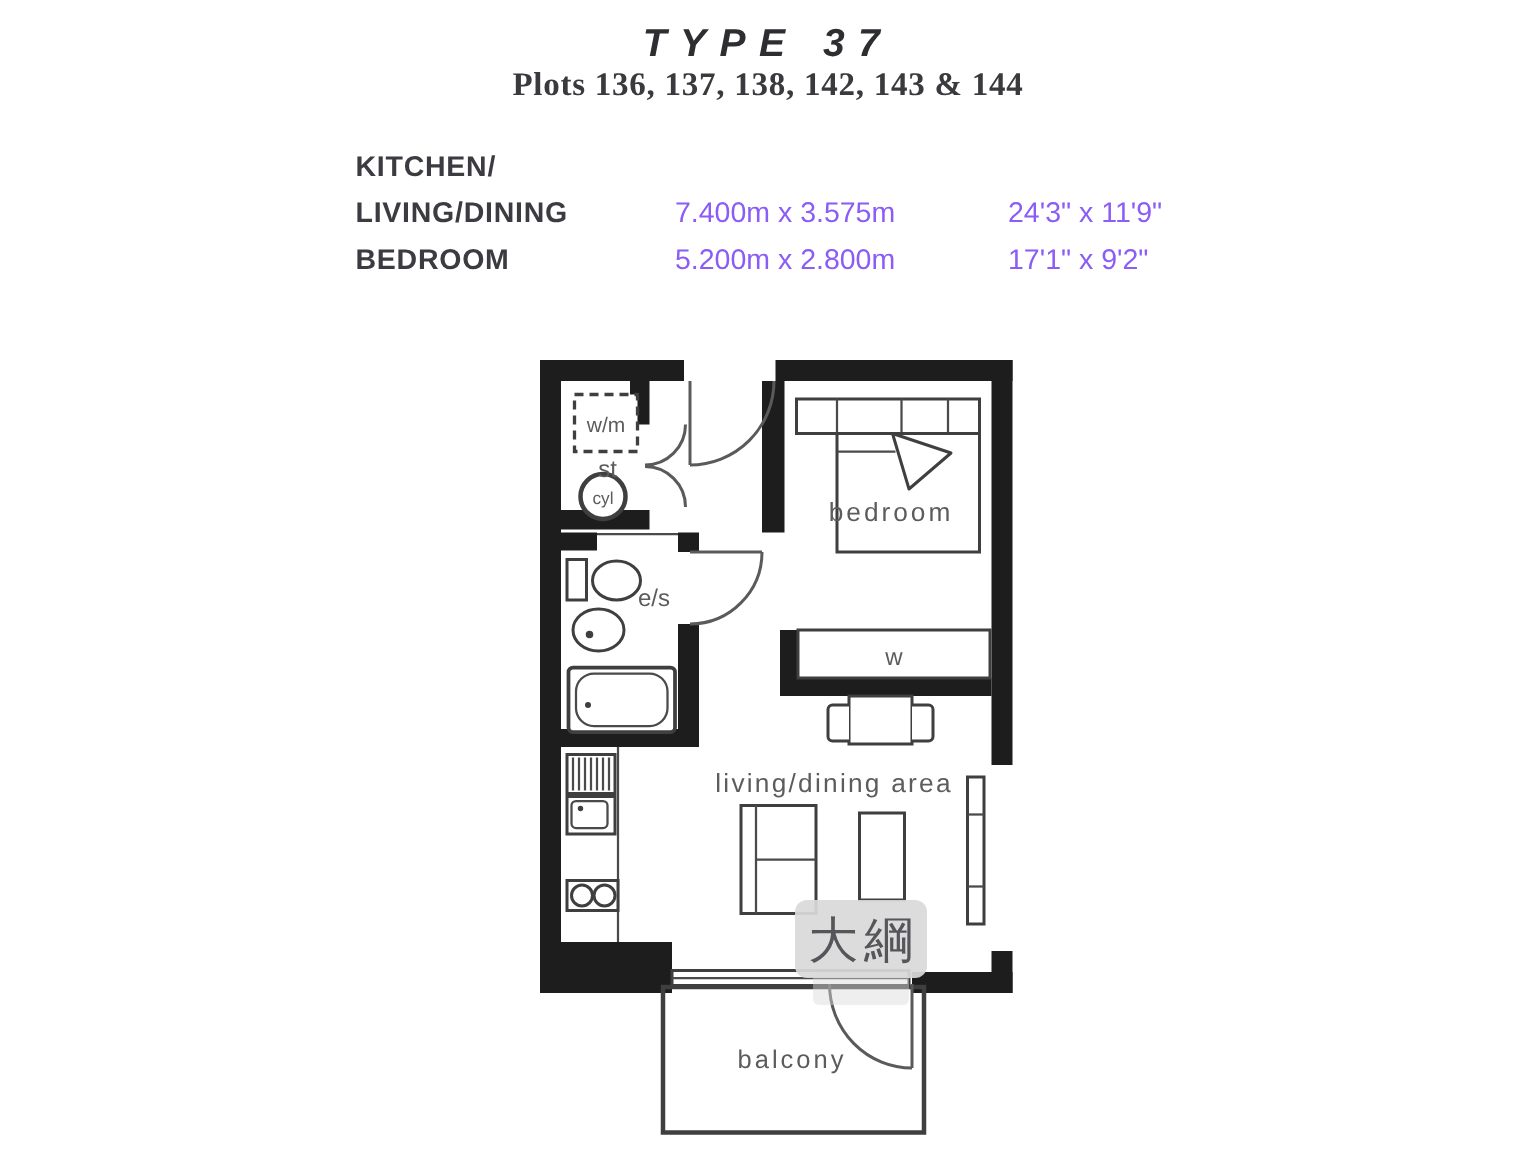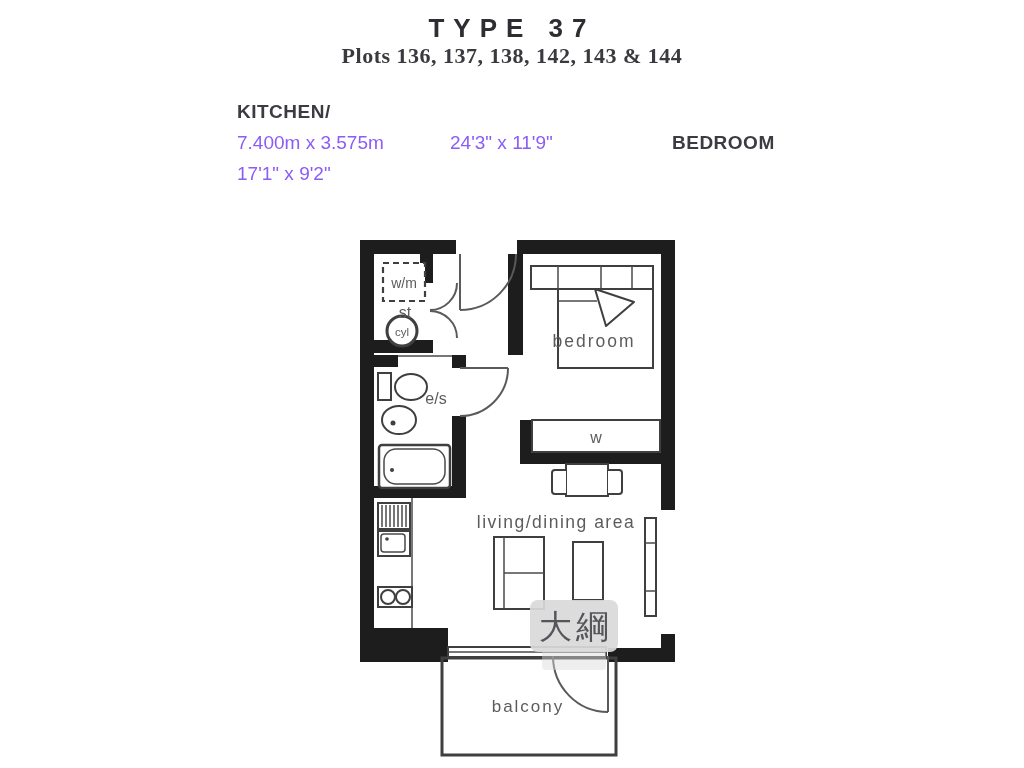--- a/index.html
+++ b/index.html
@@ -3,21 +3,21 @@
 <meta charset="utf-8">
 <style>
   html,body { margin:0; padding:0; }
   body {
     width:1024px; height:768px; position:relative;
     background:#ffffff; overflow:hidden;
     font-family:"Liberation Sans", sans-serif;
   }
   .plan-title {
     position:absolute; top:13px; left:0; width:1024px; text-align:center;
-    font-size:26px; font-weight:bold; letter-spacing:9px; color:#2d2d32;
+    font-size:26px; font-weight:bold; letter-spacing:9px; color:#2d2d32;font-style:italic;
   }
   .plan-subtitle {
     position:absolute; top:43px; left:0; width:1024px; text-align:center;
     font-family:"Liberation Serif", serif; font-weight:bold;
     font-size:22px; color:#3a3a3e; letter-spacing:0.5px;
   }
   .dims {
     position:absolute; left:237px; top:96px;
     display:grid; grid-template-columns:213px 222px 200px;
     grid-auto-rows:31px; align-items:center;
@@ -41,23 +41,25 @@
 </head>
 <body>
 
 <div class="plan-title">TYPE 37</div>
 <div class="plan-subtitle">Plots 136, 137, 138, 142, 143 &amp; 144</div>
 
 <div class="dims">
   <div class="room-label">KITCHEN/</div>
   <div></div>
   <div></div>
+  <div class="room-label">LIVING/DINING</div>
   <div class="dim-value">7.400m x 3.575m</div>
   <div class="dim-value">24'3" x 11'9"</div>
   <div class="room-label">BEDROOM</div>
+  <div class="dim-value">5.200m x 2.800m</div>
   <div class="dim-value">17'1" x 9'2"</div>
 </div>
 
 <svg class="plan" width="1024" height="768" viewBox="0 0 1024 768">
 
   <g>
 
     <rect class="wall" x="360" y="240" width="96" height="14"></rect>
     <rect class="wall" x="517" y="240" width="158" height="14"></rect>
 

